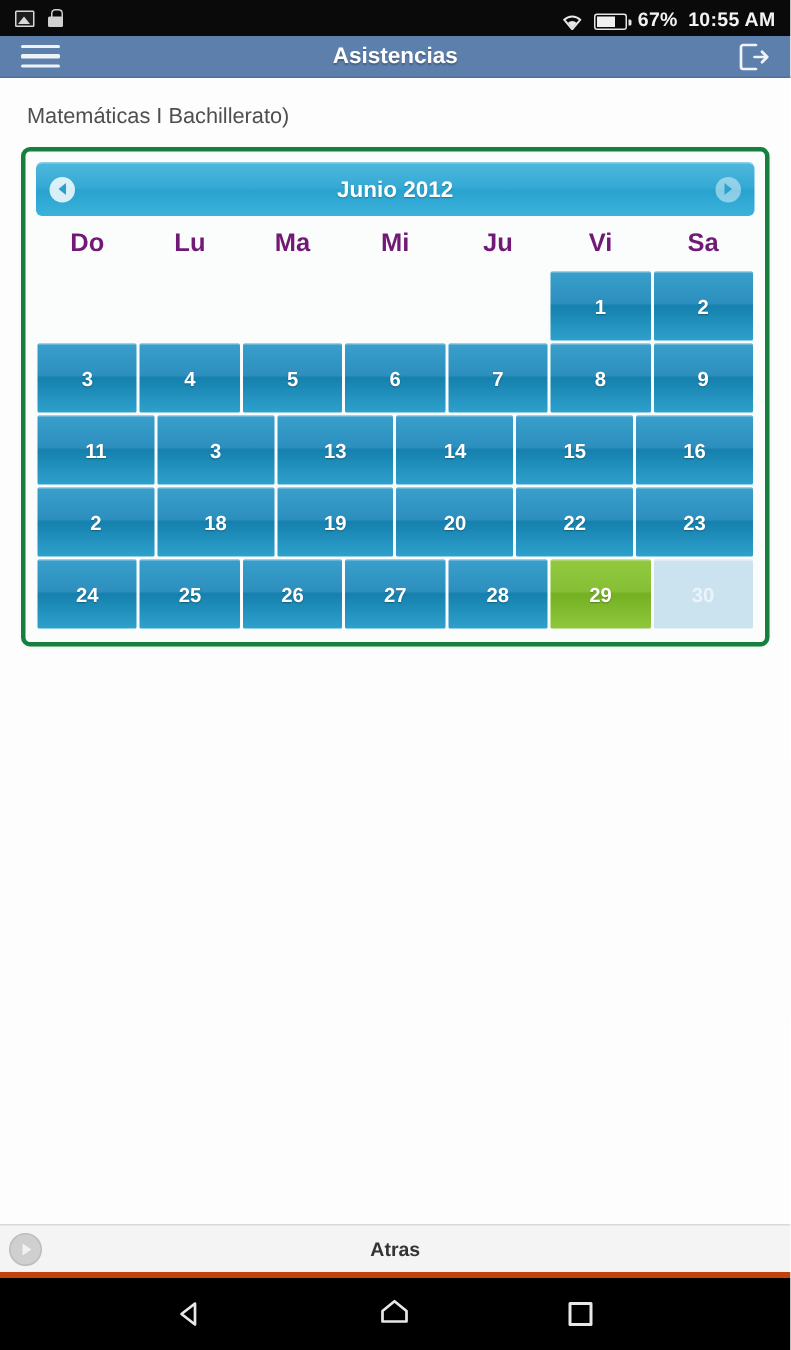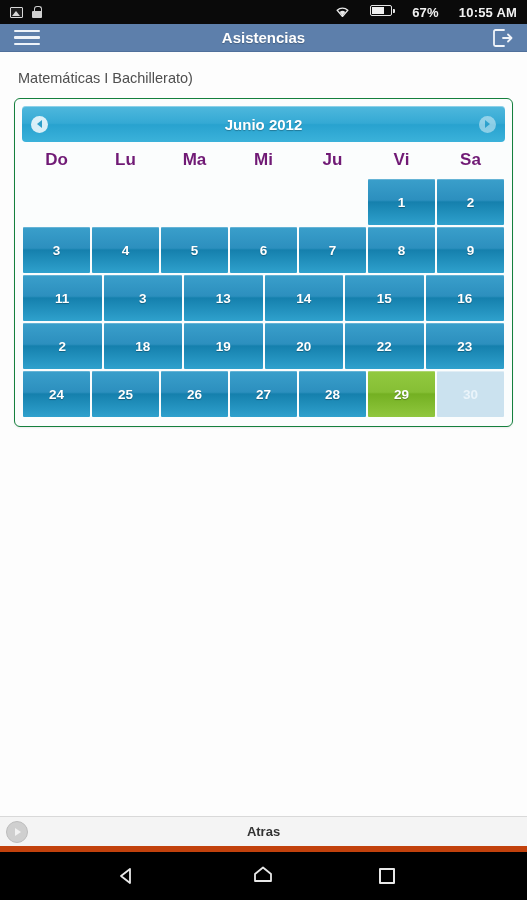--- a/index.html
+++ b/index.html
@@ -11,21 +11,21 @@
   }
   .screen { position: relative; width: 527px; height: 900px; background: #fdfdfd; }
 
   
   .statusbar {
     height: 24px; background: #0a0a0a; color: #f2f2f2;
     display: flex; align-items: center; padding: 0 10px;
     font-size: 12.5px; font-weight: bold; letter-spacing: .2px;
   }
   .sb-left { display: flex; align-items: center; gap: 9px; }
-  .sb-right { margin-left: auto; display: flex; align-items: flex-start; gap: 20px; }
+  .sb-right { margin-left: auto; display: flex; align-items: flex-end; gap: 7px; }
   .ic-img {
     width: 13px; height: 11px; border: 1.5px solid #d8d8d8; border-radius: 1px;
     position: relative; background: #1d1d1d;
   }
   .ic-img::after {
     content: ""; position: absolute; left: 1px; bottom: 0.5px;
     border-left: 4px solid transparent; border-right: 4px solid transparent;
     border-bottom: 5px solid #d8d8d8;
   }
   .ic-lock { width: 10px; height: 12px; position: relative; }
@@ -68,21 +68,21 @@
   .logout { margin-left: auto; width: 22px; height: 22px; position: relative; cursor: pointer; }
 
   
   .subject {
     padding: 18px 18px 12px 18px; color: #4f4f4f; font-size: 14.5px;
   }
 
   
   .cal-card {
     margin: 0 14px; background: #fbfdfd;
-    border: 1px solid #15803d; border-radius: 6px;
+    border: 3px solid #15803d; border-radius: 6px;
     box-shadow: 0 1px 2px rgba(0,0,0,.07);
     overflow: hidden; padding: 7px 7px 8px 7px;
   }
   .cal-head {
     height: 36px; border-radius: 4px;
     background: linear-gradient(to bottom,#4fb8dd 0%, #34a9d4 48%, #28a2cf 52%, #3bb2da 100%);
     display: flex; align-items: center; position: relative;
     box-shadow: inset 0 1px 0 rgba(255,255,255,.35);
   }
   .cal-head .title {
@@ -133,21 +133,21 @@
   .cell.muted {
     background: #cbe2ef;
     color: #eaf4fa; text-shadow: none;
     box-shadow: inset 0 1px 0 rgba(255,255,255,.4);
   }
 
   
   .bottombar {
     position: absolute; left: 0; right: 0; bottom: 48px;
     height: 36px; background: #f4f4f4;
-    border-top: 1px solid #d9d9d9; border-bottom: 6px solid #c2410c;
+    border-top: 1px solid #d9d9d9; border-bottom: 4px solid #c2410c;
     display: flex; align-items: center; position: absolute;
   }
   .back-circle {
     width: 22px; height: 22px; border-radius: 50%;
     background: #cfcfcf; margin-left: 6px;
     display: flex; align-items: center; justify-content: center;
     border: 1px solid #bdbdbd; cursor: pointer;
   }
   .back-circle i {
     width: 0; height: 0; border-top: 4px solid transparent;

